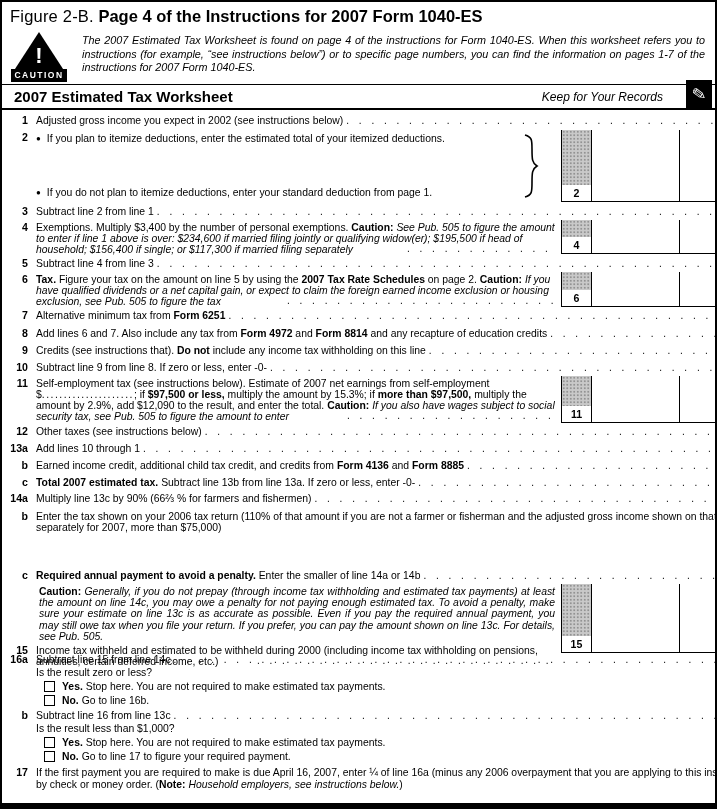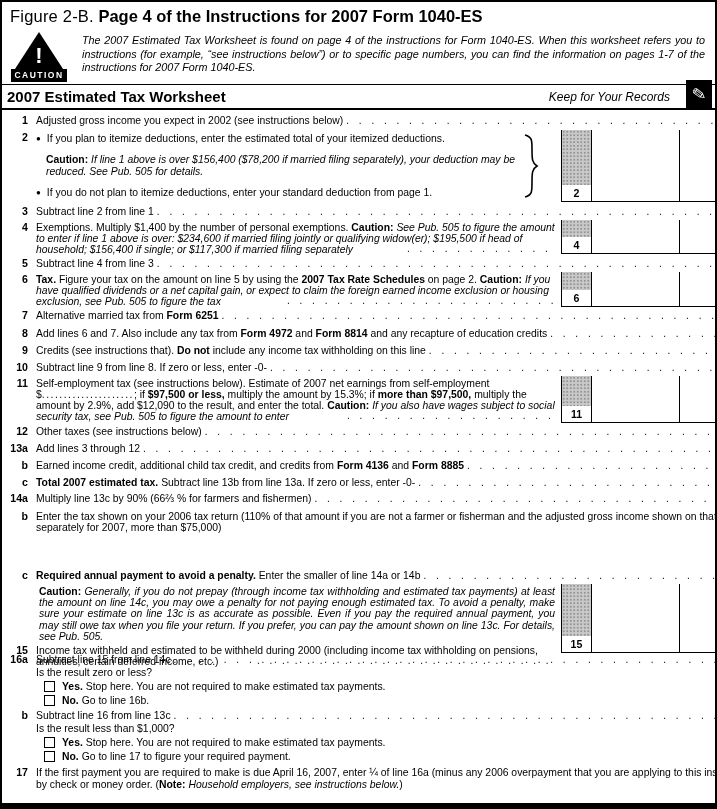--- a/index.html
+++ b/index.html
@@ -19,21 +19,21 @@
   .ctri { width:0; height:0; margin:0 auto; border-left:26px solid transparent;
           border-right:26px solid transparent; border-bottom:40px solid #000; }
   .cbang { position:absolute; top:13px; left:50%; transform:translateX(-50%);
            color:#fff; font-weight:bold; font-size:22px; line-height:1; }
   .cband { position:absolute; bottom:0; left:1px; right:1px; background:#000; color:#fff;
            font-size:8.5px; font-weight:bold; text-align:center; letter-spacing:1.5px; padding:1.5px 0 2px; }
   .cauttext { font-size:10.8px; font-style:italic; line-height:13.5px; padding:2px 2px 0 14px; text-align:justify; }
 
   
   .wsband { position:relative; height:26px; border-top:1.5px solid #000; border-bottom:2.5px solid #000;
-            display:flex; align-items:center; padding:0 5px; }
+            display:flex; align-items:center; padding:0 12px; }
   .wstitle { font-size:15px; font-weight:bold; }
   .keep { margin-left:auto; font-style:italic; font-size:12px; padding-right:40px;text-align:right; }
   .pencilbox { position:absolute; right:3px; top:-5px; width:26px; height:28px; background:#000;
                color:#fff; display:flex; align-items:center; justify-content:center; font-size:17px; }
   .pencilbox span { transform:rotate(-8deg); }
 
   
   .tbl { height:690px; display:flex; flex-direction:column; }
   .row { display:flex; align-items:stretch; }
   .txt { flex:1; position:relative; font-size:10.4px; line-height:11px; display:flex; align-items:flex-start; }
@@ -112,21 +112,20 @@
           </div>
         </div>
 
     </div>
 
     <div class="row" style="height:72px">
       <div class="txt">
           <span class="lnum pt2">2</span>
         <div class="body l2body">
           <div><span class="bullet">●</span><span>If you plan to itemize deductions, enter the estimated total of your itemized deductions.</span></div>
-          <div class="l2caut"><span class="b">Caution:</span> <span class="i">If line 1 above is over $156,400 ($78,200 if married filing separately), your deduction may be reduced. See Pub. 505 for details.</span></div>
           <div><span class="bullet">●</span><span>If you do not plan to itemize deductions, enter your standard deduction from page 1.</span></div>
           <span class="braceico">
             <svg width="16" height="64" viewBox="0 0 16 64">
                 <path d="M2,1 C9,3 9,6 9,15 C9,25 9,29 14,32 C9,35 9,39 9,49 C9,58 9,61 2,63" fill="none" stroke="#000" stroke-width="1.6"></path>
               </svg>
           </span>
         </div>
         </div>
       <div class="ncol cell">
           <div class="gtop gray"></div>
@@ -144,21 +143,21 @@
           <span class="leader">. . . . . . . . . . . . . . . . . . . . . . . . . . . . . . . . . . . . . . . . . . . . . . . . . . . . . . . . . . . . . . . . . . . . . .</span>
           </div>
         </div>
 
     </div>
 
     <div class="row" style="height:34px">
       <div class="txt pt2">
           <span class="lnum">4</span>
         <div class="body">
-          <span>Exemptions. Multiply $1,400 by the number of personal exemptions.</span> <span class="b">Caution:</span>
+          <span>Exemptions. Multiply $3,400 by the number of personal exemptions.</span> <span class="b">Caution:</span>
           <span class="i">See Pub. 505 to figure the amount to enter if line 1 above is over: $234,600 if married filing jointly or qualifying widow(er); $195,500 if head of household; $156,400 if single; or $117,300 if married filing separately</span>
           <span class="pdots w150">. . . . . . . . . . . . . . . . . . . . . . . . . . . . . . . . . . . . . . . . . . . . . . . . . . . . . . . . . . . . . . . . . . . . . .</span>
         </div>
         </div>
       <div class="ncol cell">
           <div class="gtop gray"></div>
           <div class="nlab">4</div>
         </div>
       <div class="acol cell"></div>
       <div class="ccol cell"></div>
@@ -190,21 +189,21 @@
           <div class="nlab">6</div>
         </div>
       <div class="acol cell"></div>
       <div class="ccol cell"></div>
     </div>
 
     <div class="row" style="height:17px">
       <div class="txt vc">
           <span class="lnum">7</span>
         <div class="body bodyflex">
-            <span><span>Alternative married tax from</span> <span class="b">Form 6251</span></span>
+            <span><span>Alternative minimum tax from</span> <span class="b">Form 6251</span></span>
           <span class="leader">. . . . . . . . . . . . . . . . . . . . . . . . . . . . . . . . . . . . . . . . . . . . . . . . . . . . . . . . . . . . . . . . . . . . . .</span>
           </div>
         </div>
 
     </div>
 
     <div class="row" style="height:18px">
       <div class="txt vc">
           <span class="lnum">8</span>
         <div class="body bodyflex">
@@ -264,21 +263,21 @@
           <span class="leader">. . . . . . . . . . . . . . . . . . . . . . . . . . . . . . . . . . . . . . . . . . . . . . . . . . . . . . . . . . . . . . . . . . . . . .</span>
           </div>
         </div>
 
     </div>
 
     <div class="row" style="height:17px">
       <div class="txt vc">
           <span class="lnum">13a</span>
         <div class="body bodyflex">
-            <span>Add lines 3 through 12</span>
+            <span>Add lines 10 through 1</span>
           <span class="leader">. . . . . . . . . . . . . . . . . . . . . . . . . . . . . . . . . . . . . . . . . . . . . . . . . . . . . . . . . . . . . . . . . . . . . .</span>
           </div>
         </div>
 
     </div>
 
     <div class="row" style="height:17px">
       <div class="txt vc">
           <span class="lnum">b</span>
         <div class="body bodyflex">

